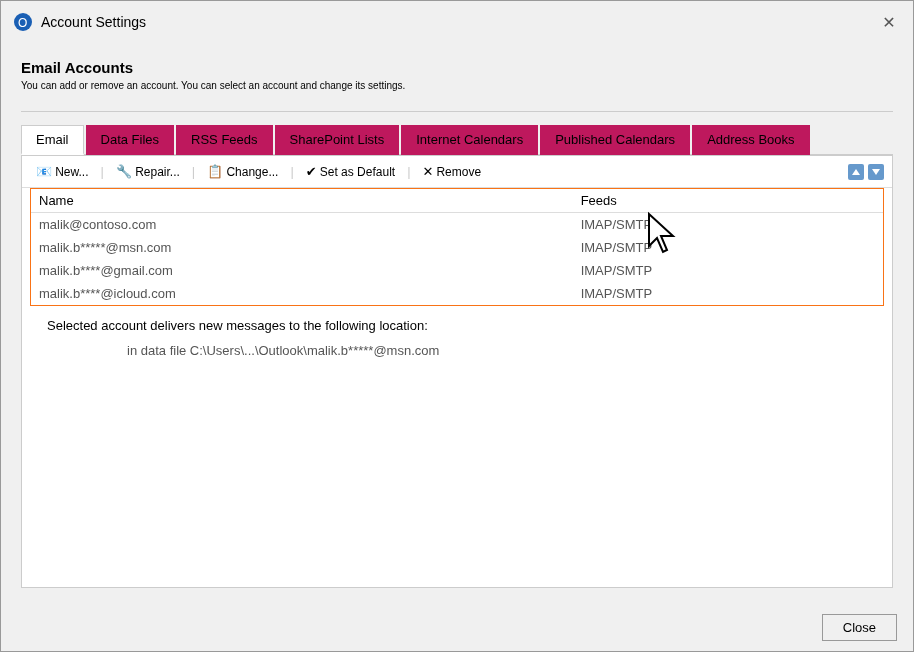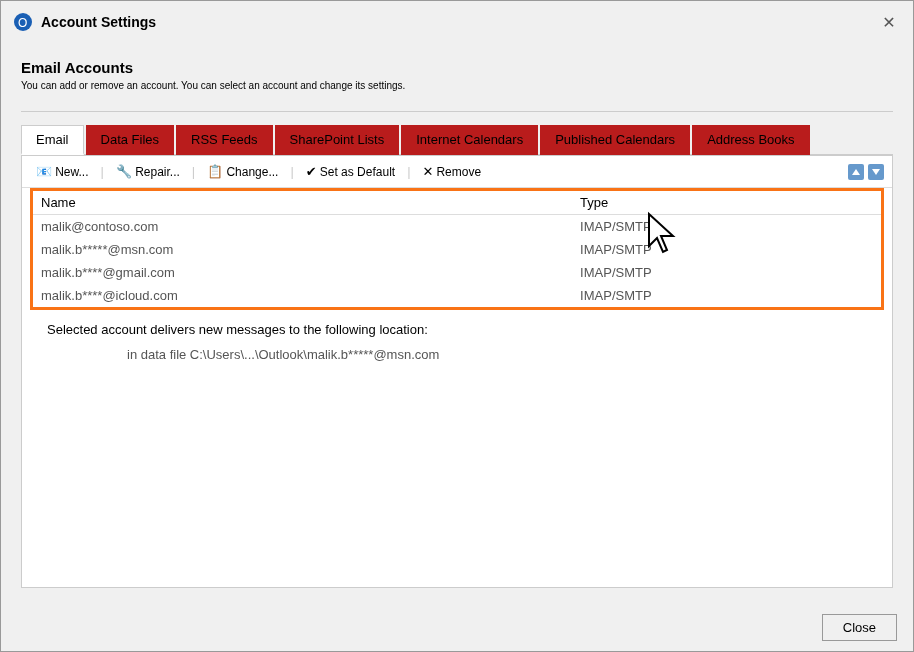--- a/index.html
+++ b/index.html
@@ -36,21 +36,21 @@
       display: flex;
       align-items: center;
       gap: 8px;
     }
     .app-icon {
       width: 20px;
       height: 20px;
     }
     .title-text {
       font-size: 14px;
-      font-weight: bold;
+      font-weight: normal;
       color: #000;
     }
     .close-btn {
       width: 24px;
       height: 24px;
       background: none;
       border: none;
       cursor: pointer;
       font-size: 16px;
       color: #555;
@@ -83,21 +83,21 @@
       display: flex;
       border-bottom: 2px solid #ccc;
       margin-bottom: 0;
     }
     .tab {
       padding: 6px 14px;
       cursor: pointer;
       font-size: 13px;
       border: 1px solid transparent;
       border-bottom: none;
-      background: #b91c1c;
+      background: #be185d;
       color: #000;
       margin-right: 2px;
       position: relative;
       bottom: -1px;
     }
     .tab.active {
       background: #fff;
       border: 1px solid #ccc;
       border-bottom: 2px solid #fff;
       font-weight: normal;
@@ -165,21 +165,21 @@
       font-weight: normal;
       border-bottom: 1px solid #ddd;
       font-size: 13px;
     }
     .accounts-table td {
       padding: 4px 8px;
       font-size: 13px;
       color: #555;
     }
     .table-wrapper {
-      border: 3px solid #f97316;
+      border: 1px solid #f97316;
       margin: 0 8px 0 8px;
     }
     .delivery-section {
       padding: 12px 8px 8px 25px;
     }
     .delivery-title {
       font-size: 13px;
       margin-bottom: 10px;
     }
     .delivery-account {
@@ -292,21 +292,21 @@
                 </svg>
             </div>
           </div>
         </div>
 
         <div class="table-wrapper">
           <table class="accounts-table">
             <thead>
               <tr>
                 <th>Name</th>
-                <th>Type</th>
+                <th>Feeds</th>
               </tr>
             </thead>
             <tbody id="accounts-tbody">
             <tr>
                   <td>malik@contoso.com</td>
                   <td>IMAP/SMTP</td>
                 </tr>
                 <tr>
                   <td>malik.b*****@msn.com</td>
                   <td>IMAP/SMTP</td>

